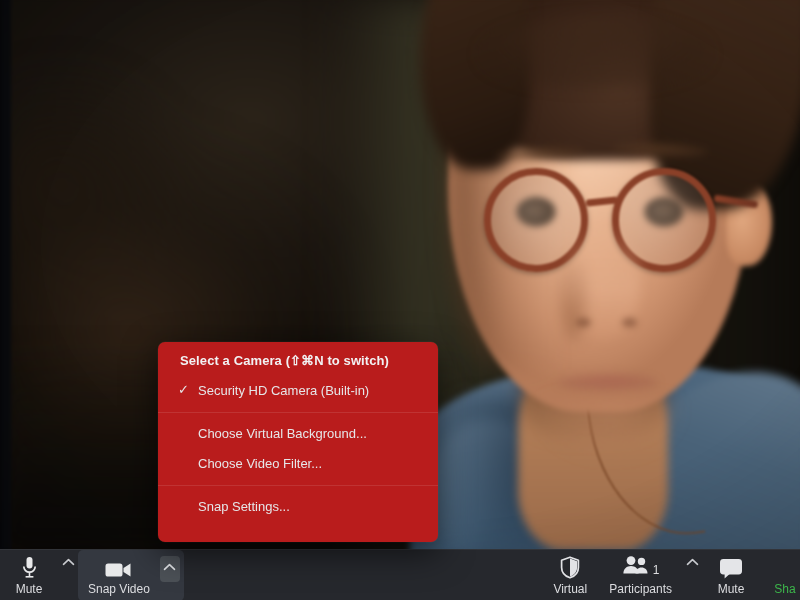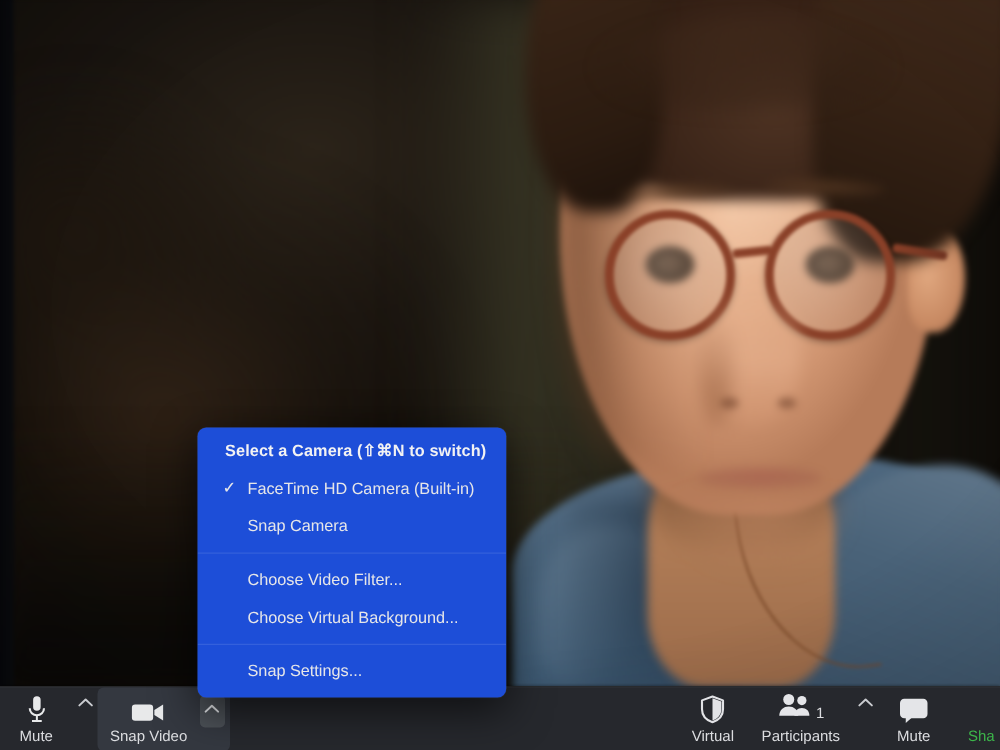--- a/index.html
+++ b/index.html
@@ -320,25 +320,25 @@
     position: absolute;
     inset: 0;
     background: radial-gradient(ellipse 110% 110% at 55% 45%, rgba(0,0,0,0) 45%, rgba(0,0,0,0.35) 100%);
     pointer-events: none;
   }
 
   
   #camera-menu {
     position: absolute;
     left: 158px; top: 342px;
-    width: 247px;
-    background: #1d4ed8;
+    width: 280px;
+    background: #b91c1c;
     border-radius: 7px;
     box-shadow: 0 10px 34px rgba(0,0,0,0.62), 0 0 0 0.5px rgba(255,255,255,0.07);
-    padding: 5px 0 6px 0;
+    padding: 5px 0 20px 0;
     z-index: 40;
     overflow: hidden;
   }
   .menu-header {
     font-size: 13px;
     font-weight: bold;
     color: #f2f2f3;
     padding: 6px 12px 8px 22px;
     letter-spacing: 0.1px;
     white-space: nowrap;
@@ -509,35 +509,32 @@
     <div class="video-blur-overlay"></div>
     <div class="vignette"></div>
   </div>
 
   <div id="camera-menu">
 
     <div class="menu-header">Select a Camera (⇧⌘N to switch)</div>
 
     <div class="menu-item">
       <span class="check">✓</span>
-      <span>FaceTime HD Camera (Built-in)</span>
+      <span>Security HD Camera (Built-in)</span>
     </div>
 
+
+    <div class="menu-sep"></div>
+
     <div class="menu-item">
-      <span>Snap Camera</span>
+      <span>Choose Virtual Background...</span>
     </div>
-
-    <div class="menu-sep"></div>
 
     <div class="menu-item">
       <span>Choose Video Filter...</span>
-    </div>
-
-    <div class="menu-item">
-      <span>Choose Virtual Background...</span>
     </div>
 
     <div class="menu-sep"></div>
 
     <div class="menu-item">
       <span>Snap Settings...</span>
     </div>
 
   </div>
 

